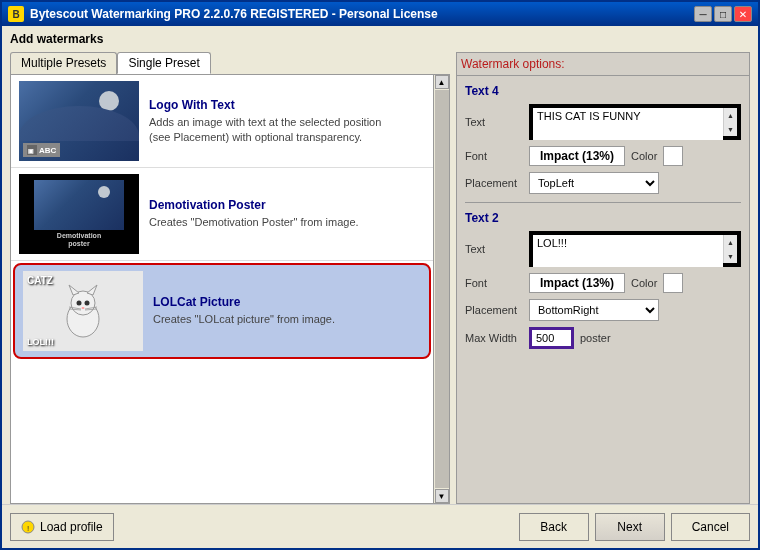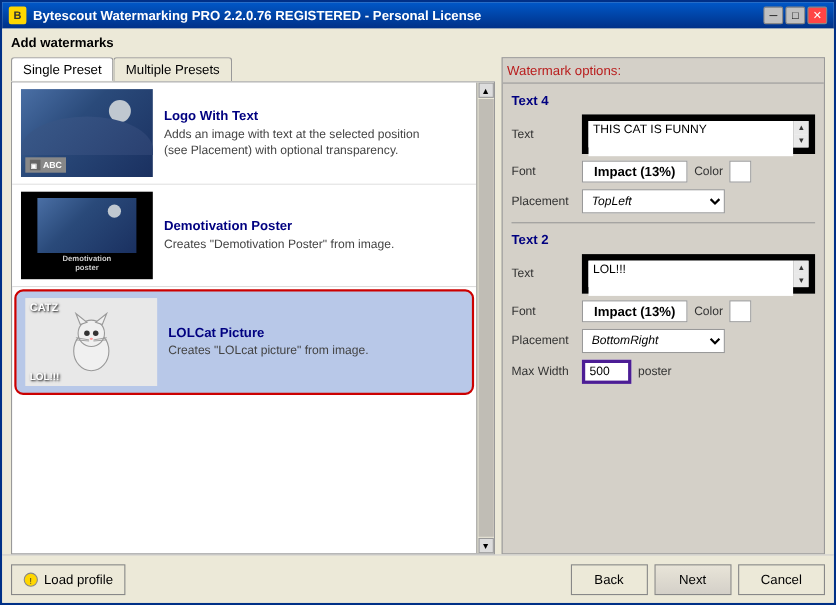--- a/index.html
+++ b/index.html
@@ -334,21 +334,21 @@
     }
     .field-label {
       width: 58px;
       font-size: 11px;
       color: #333;
       flex-shrink: 0;
     }
     .text-input-container {
       flex: 1;
       display: flex;
-      border: 6px solid #000000;
+      border: 4px solid #000000;
       background: #fff;
       height: 36px;
     }
     .text-input {
       flex: 1;
       border: none;
       outline: none;
       padding: 2px 4px;
       font-size: 11px;
       resize: none;
@@ -388,21 +388,20 @@
       border: 1px solid #999;
       cursor: pointer;
     }
     .placement-select {
       background: #fff;
       border: 1px solid #999;
       padding: 2px 4px;
       font-size: 11px;
       width: 130px;
       height: 22px;
-      font-style: italic;
     }
     .section-divider {
       border-top: 1px solid #999;
       margin: 8px 0;
     }
     .max-width-row {
       display: flex;
       align-items: center;
       gap: 6px;
       margin-top: 6px;
@@ -484,22 +483,22 @@
     </div>
   </div>
 
   <div class="content-area">
     <div class="add-watermarks-label">Add watermarks</div>
 
     <div class="main-panel">
 
       <div class="left-panel">
         <div class="tabs">
+          <div class="tab">Multiple Presets</div>
           <div class="tab active">Single Preset</div>
-          <div class="tab">Multiple Presets</div>
         </div>
         <div class="preset-list-container">
           <div class="preset-list">
 
             <div class="preset-item">
               <div class="preset-thumb">
                 <div class="thumb-logo">
                   <div class="moon"></div>
                   <div class="hills"></div>
                   <div class="abc-badge">

